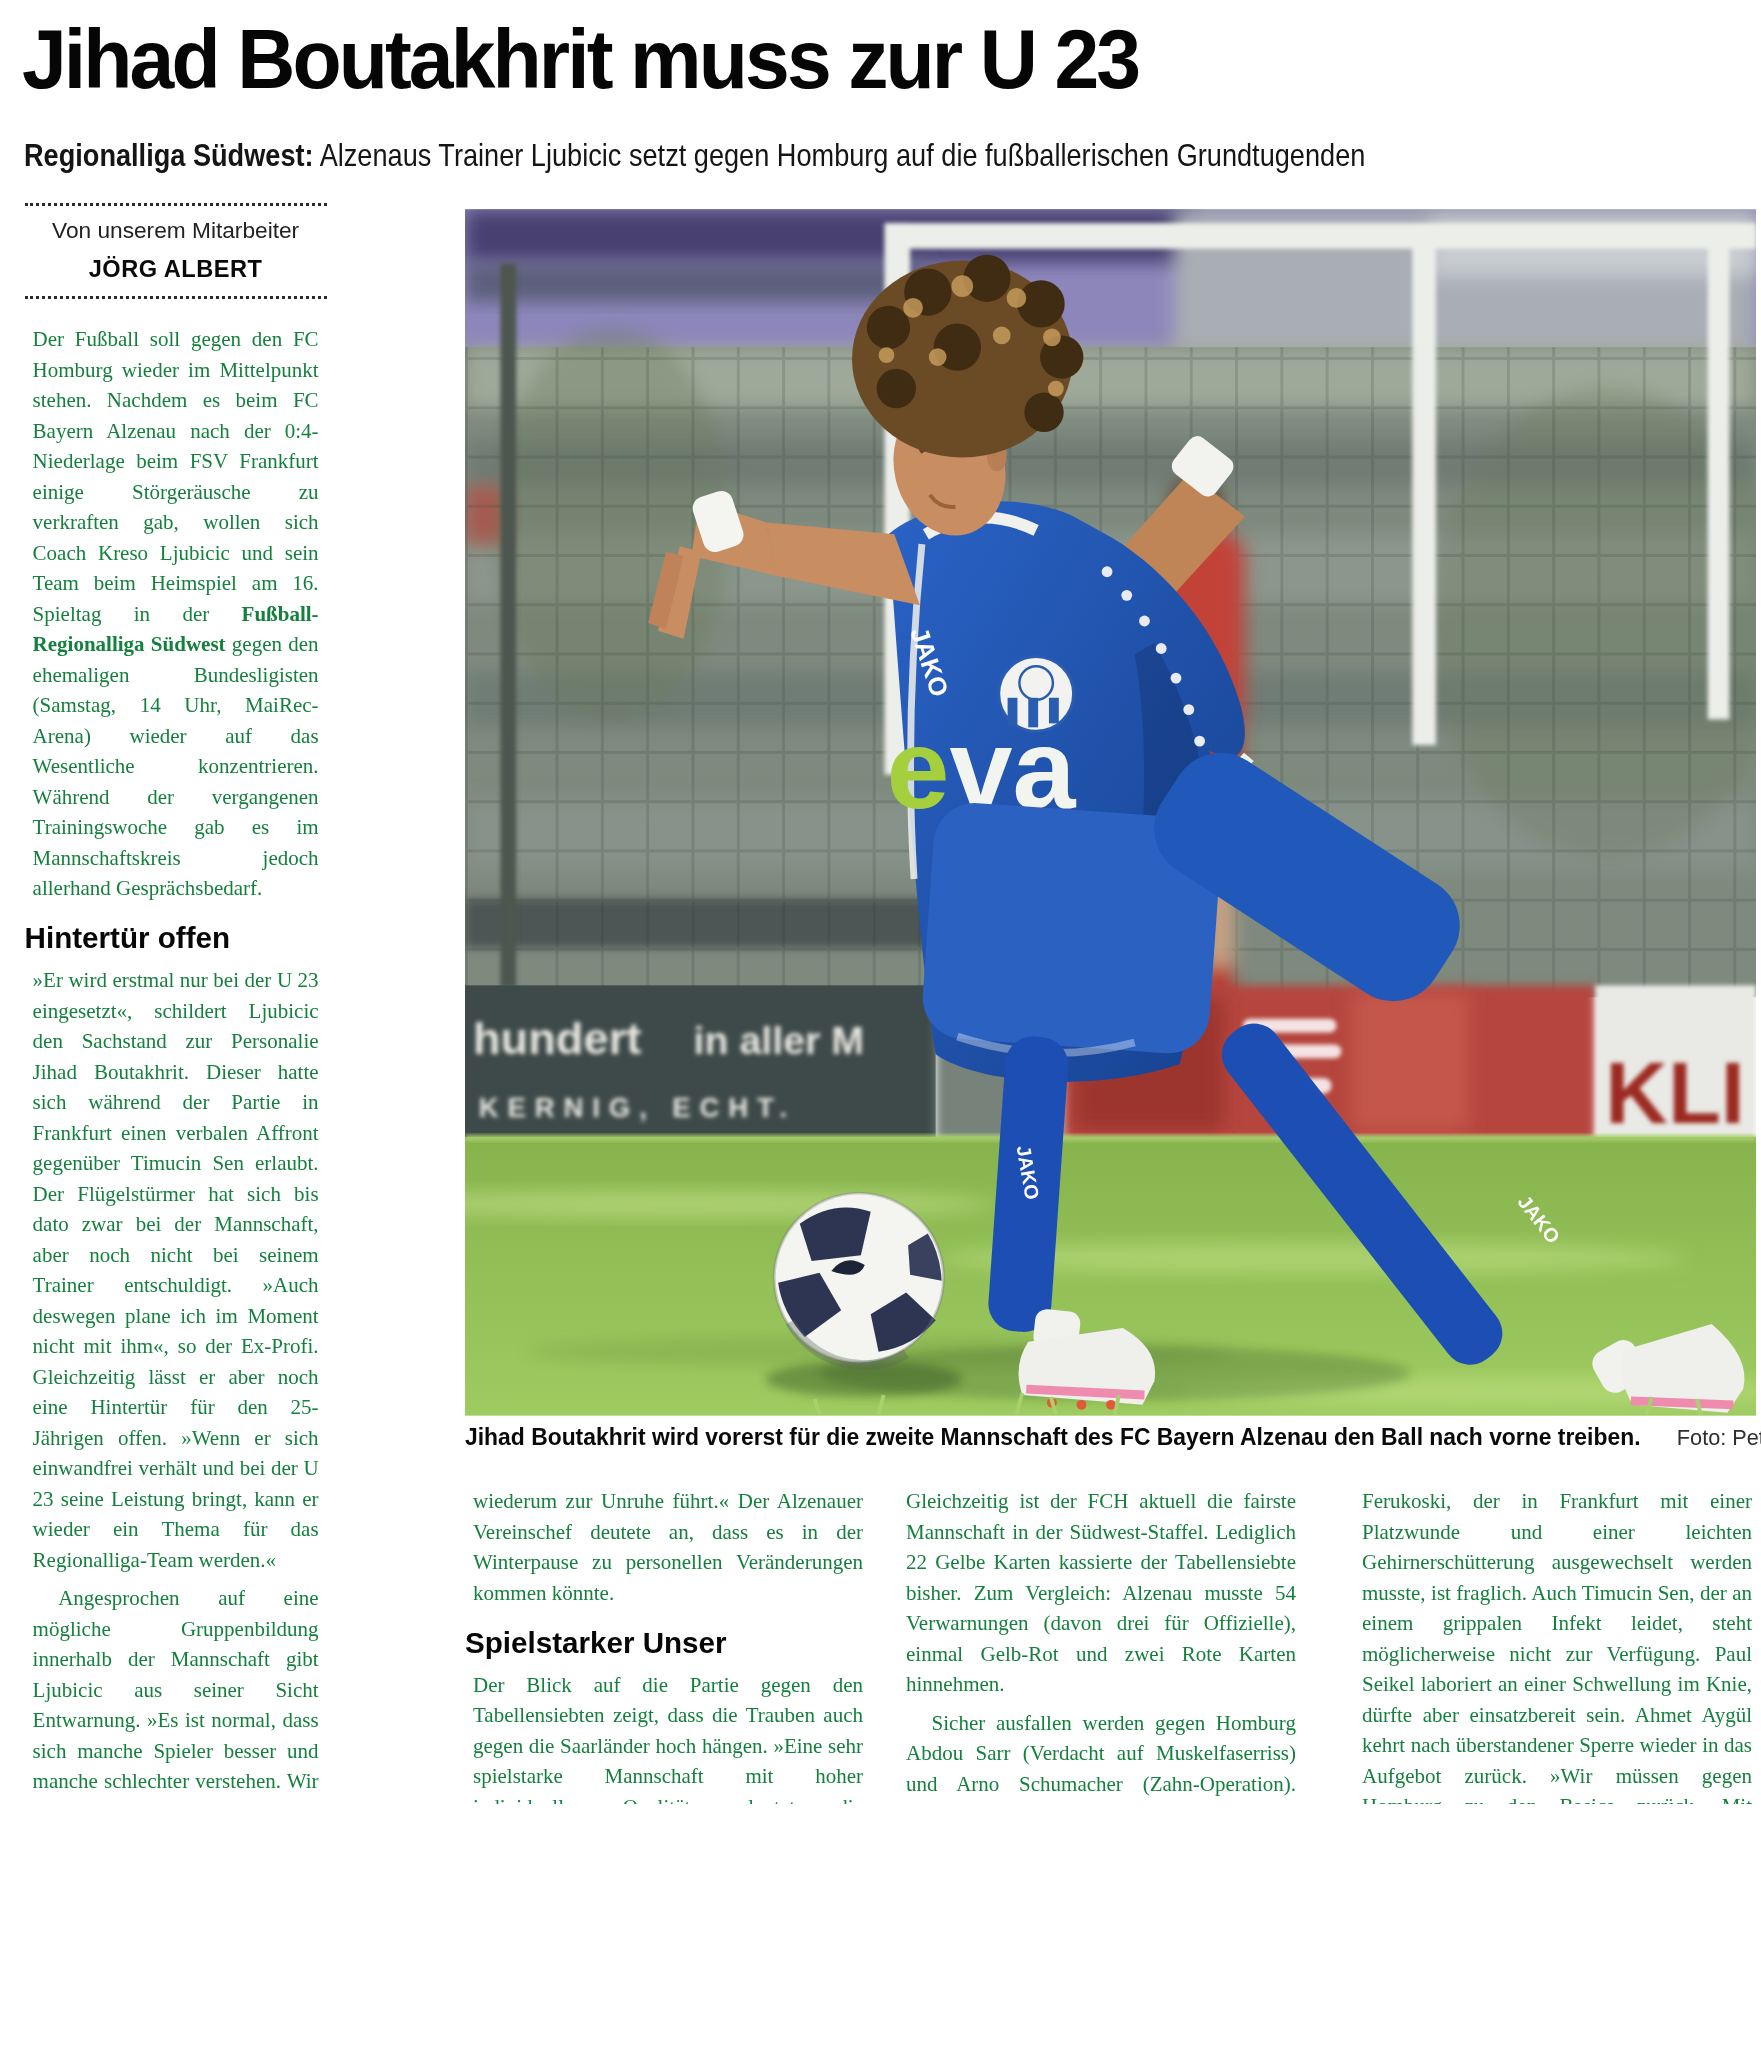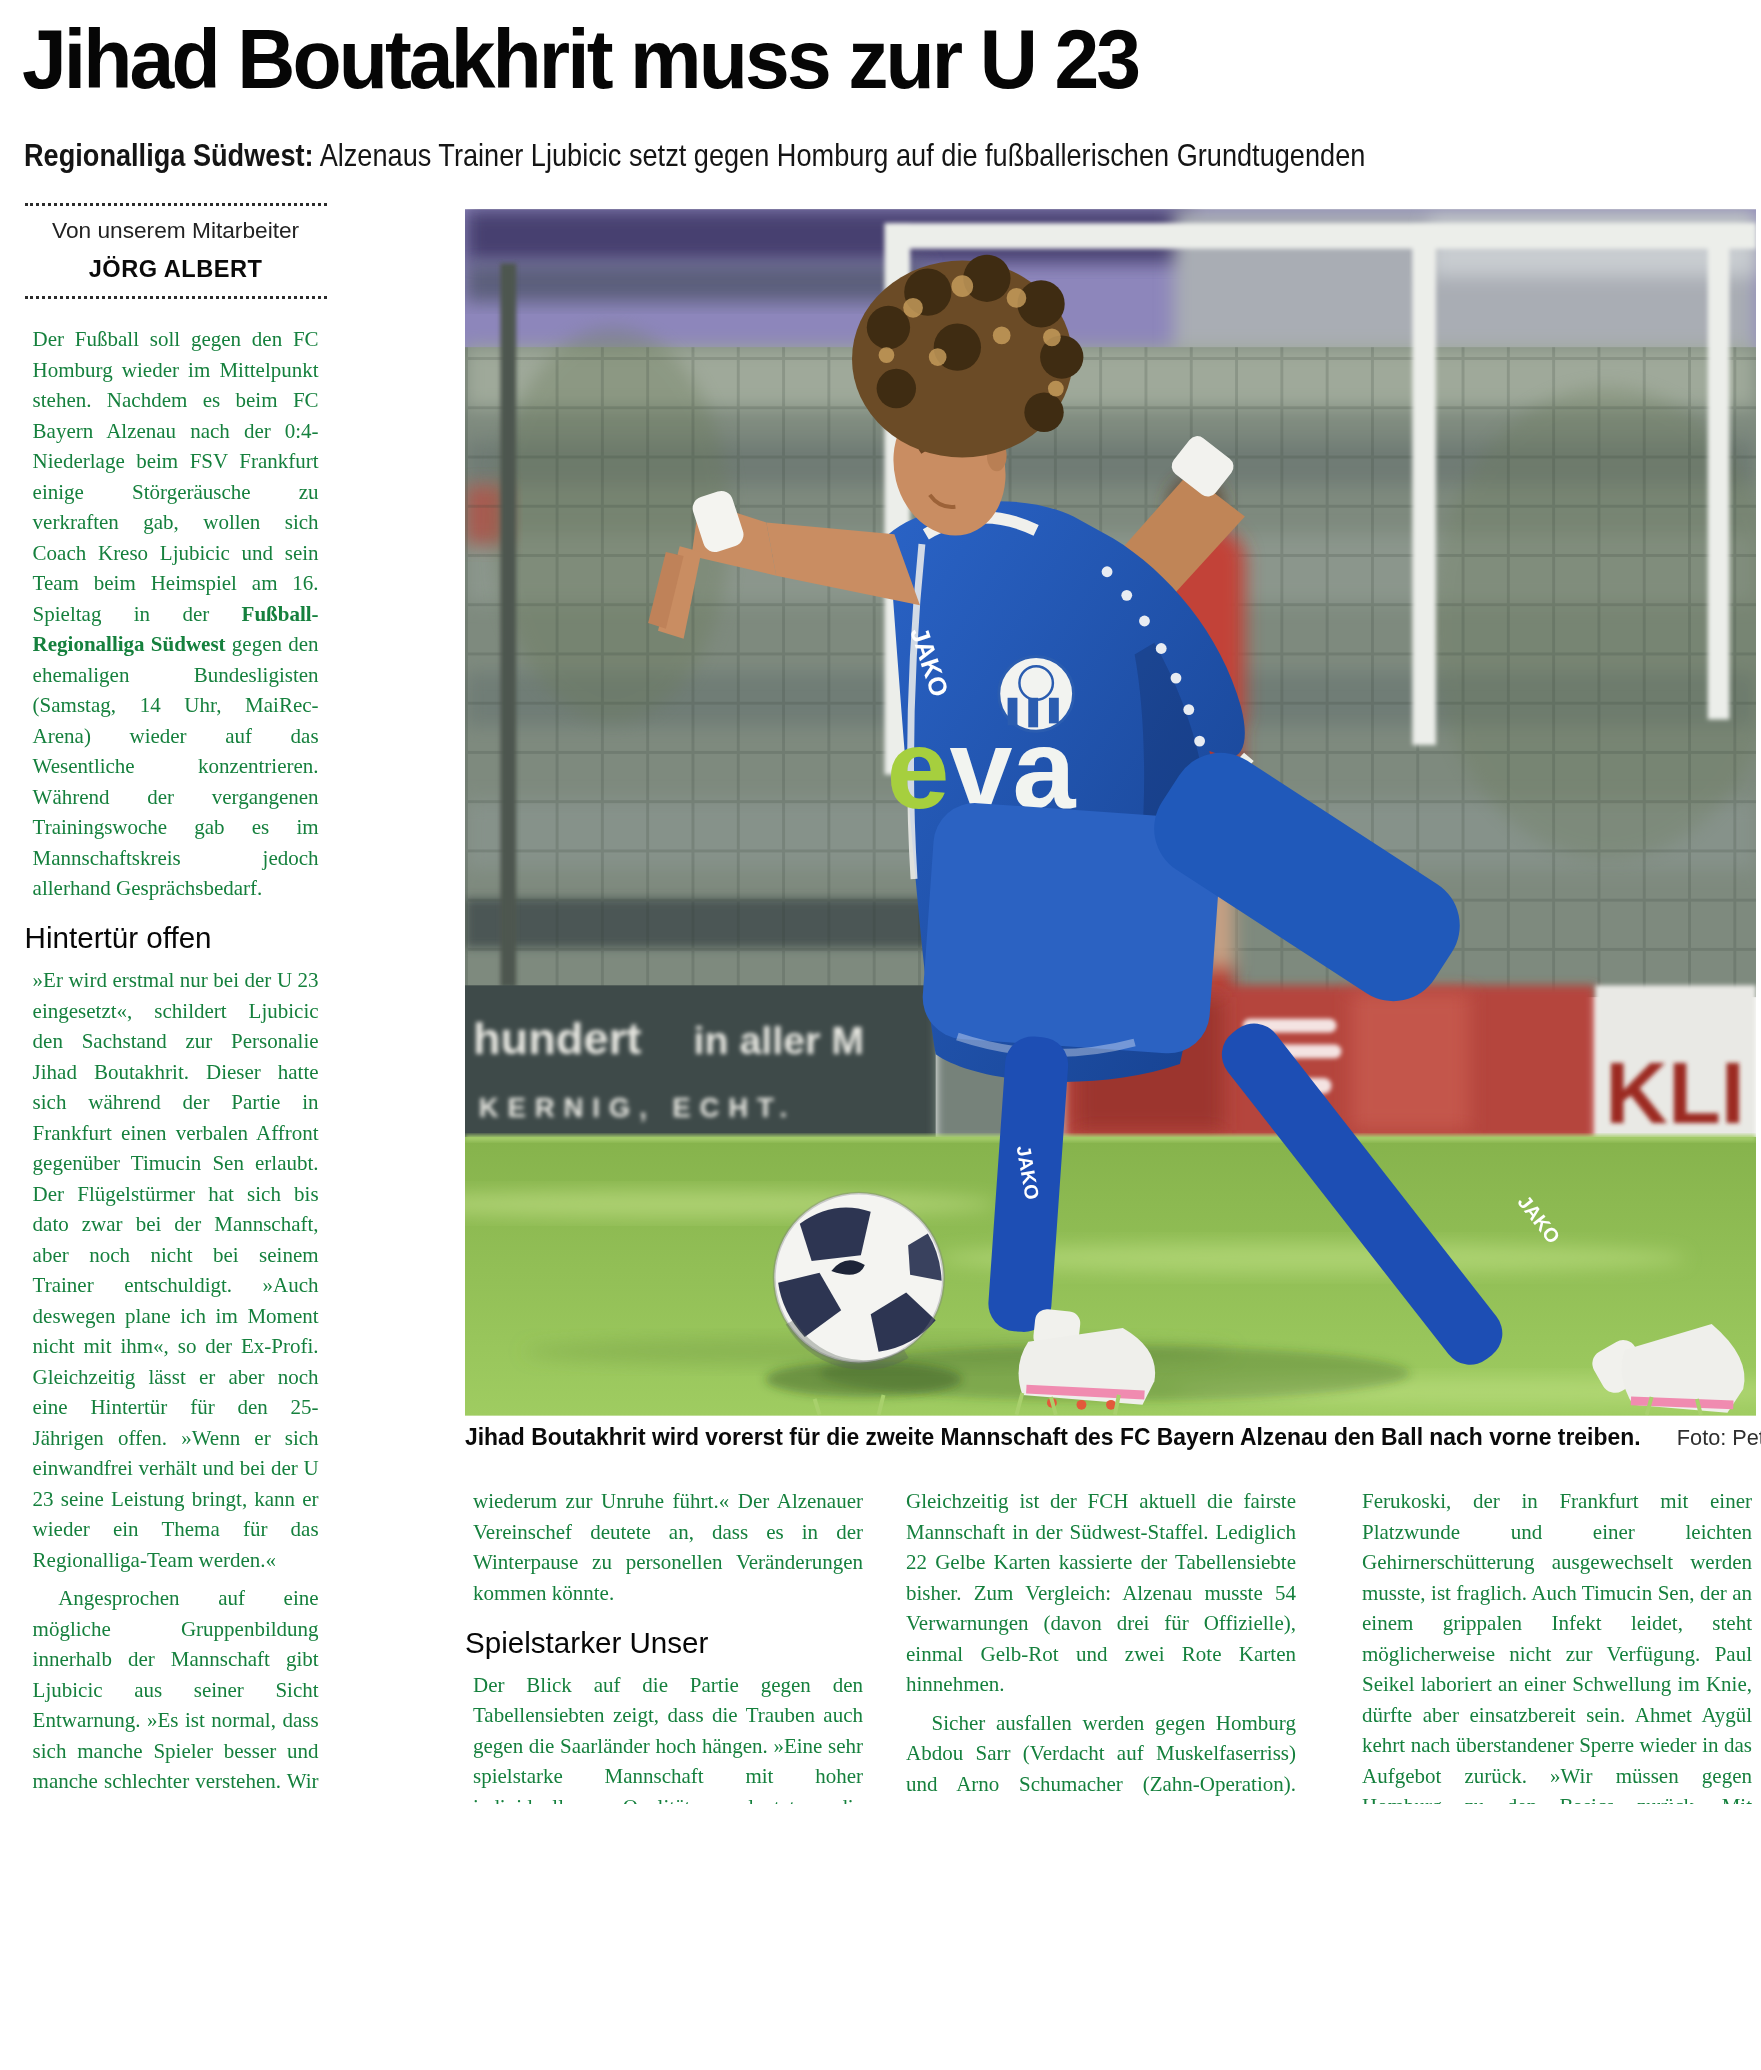--- a/index.html
+++ b/index.html
@@ -17,21 +17,21 @@
   .subtitle .lbl{font-weight:bold;}
 
   .colA{position:absolute;left:24.6px;top:203px;width:302px;height:1862px;overflow:hidden;}
   .byline{border-top:3.9px dotted #2b2b2b;border-bottom:3.9px dotted #2b2b2b;
         text-align:center;font-family:"Liberation Sans",sans-serif;font-size:22.7px;
         color:#222;padding:10.8px 0 12.8px;margin-bottom:25.6px;}
   .byline .author{font-weight:bold;font-size:23.6px;margin-top:12px;letter-spacing:0.5px;color:#0a0a0a;}
 
   .bodytext p{margin:8px;font-size:21px;line-height:30.5px;text-align:justify;color:#15803d;}
   .bodytext p.indent{text-indent:25.6px;}
-  .subhead{font-family:"Liberation Sans",sans-serif;font-weight:normal;font-size:29.6px;
+  .subhead{font-family:"Liberation Sans",sans-serif;font-weight:bold;font-size:29.6px;
         color:#070707;margin:17.7px 0 9.9px 0;}
 
   .photo{position:absolute;left:465px;top:209px;width:1291px;height:1207px;overflow:hidden;}
   .photo svg{display:block;}
 
   .caption-row{position:absolute;left:465px;top:1424px;width:1291px;
         font-family:"Liberation Sans",sans-serif;display:flex;
         justify-content:space-between;align-items:center;}
   .caption{font-weight:bold;font-size:23.6px;color:#0a0a0a;white-space:nowrap;
         transform:scaleX(.97);transform-origin:left;}

